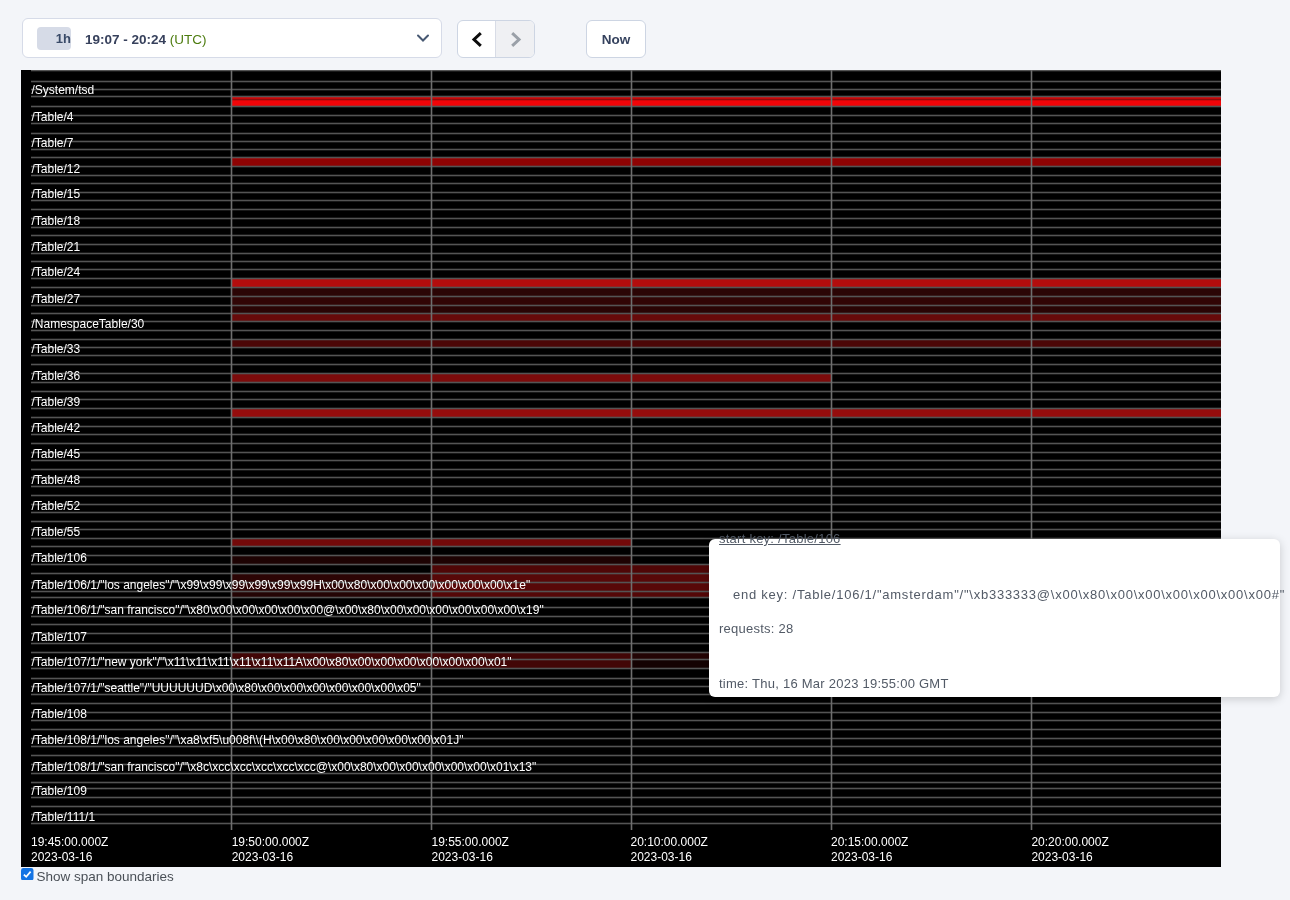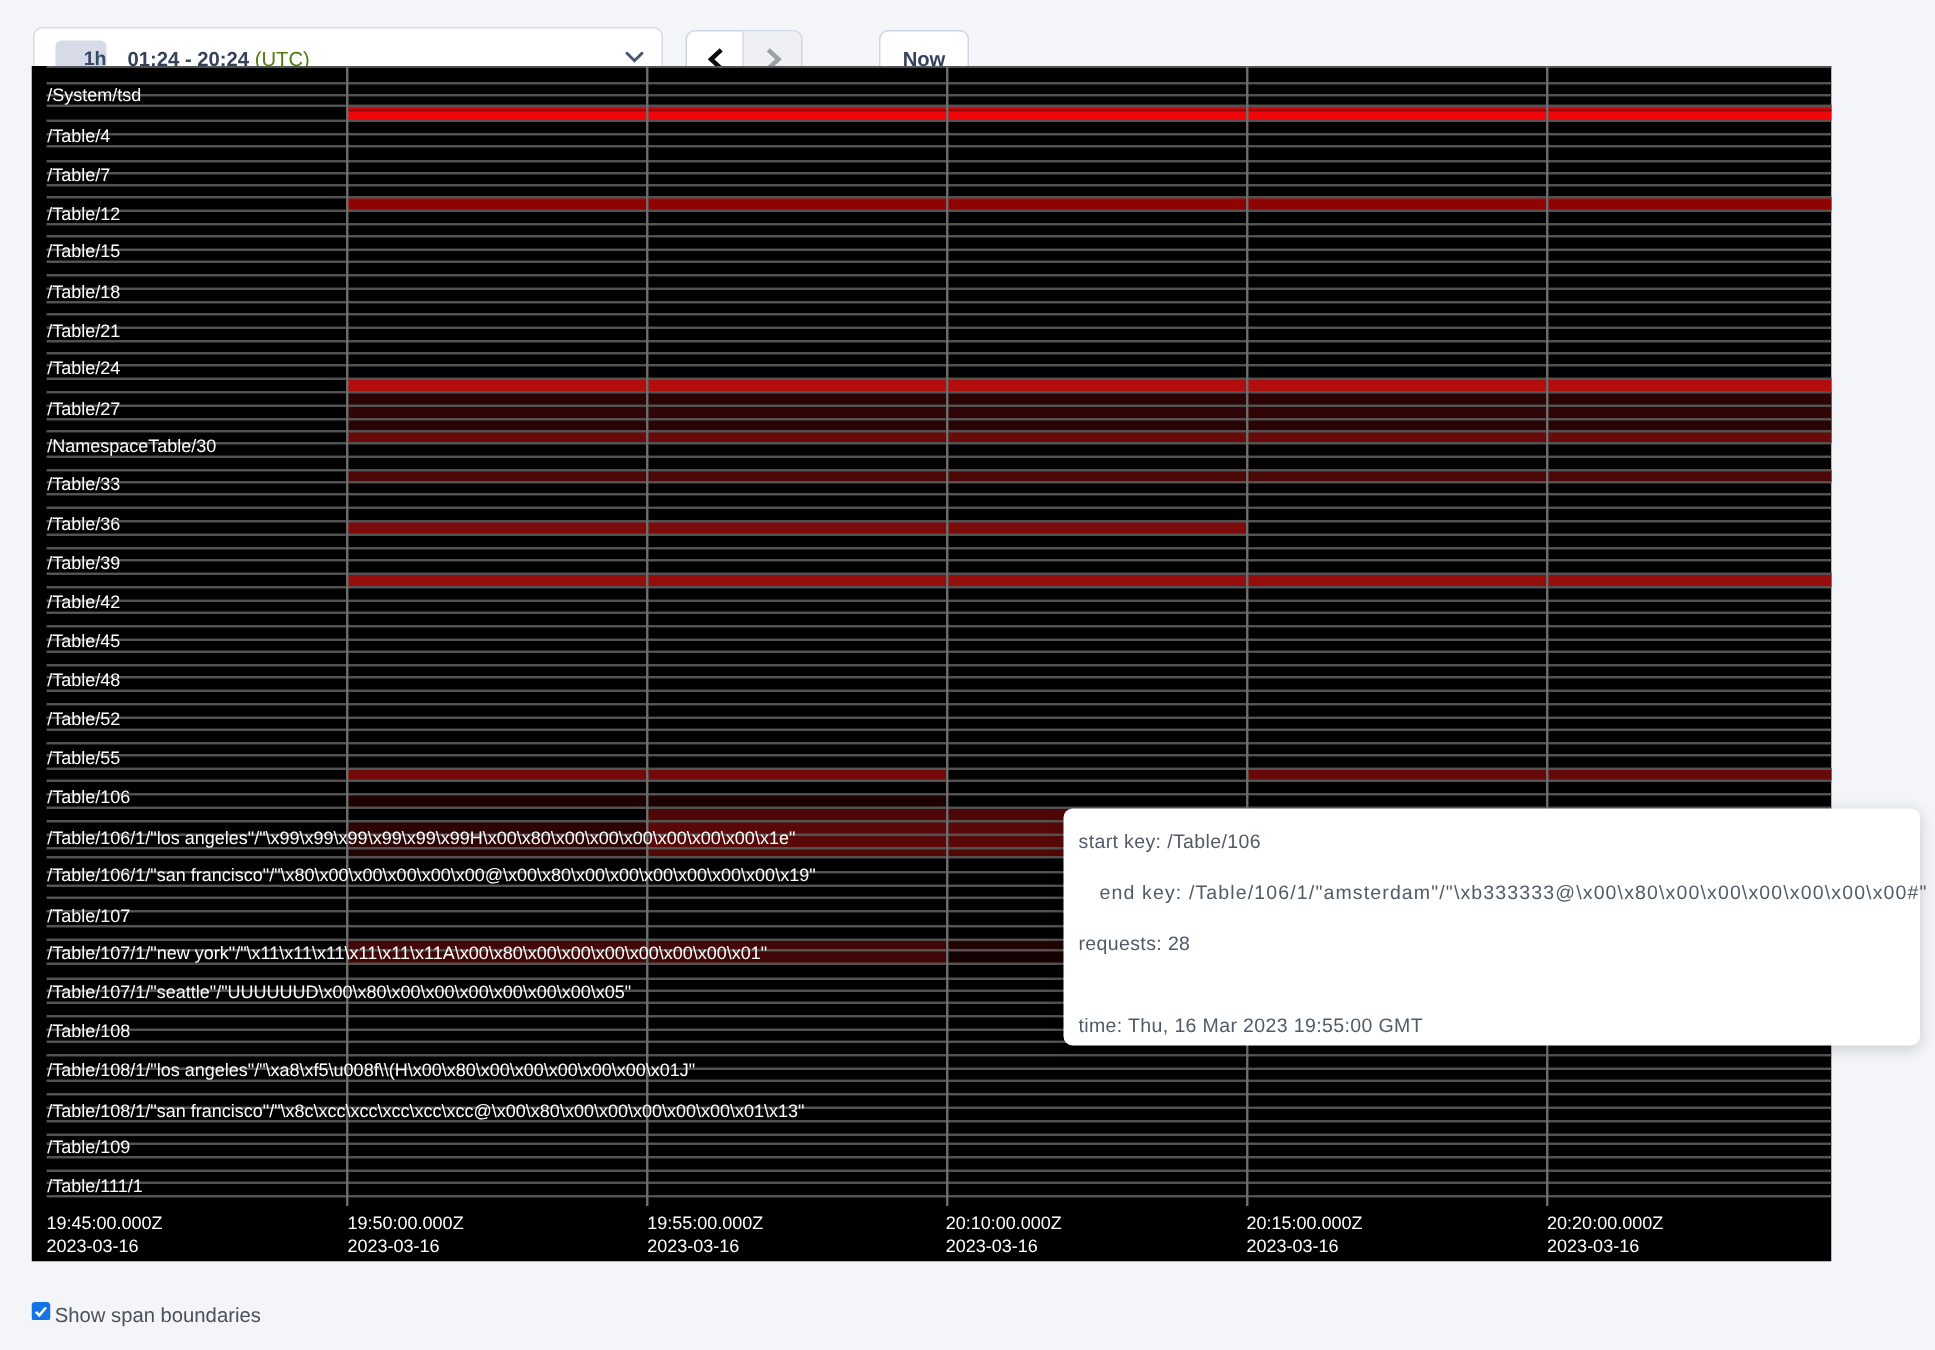--- a/index.html
+++ b/index.html
@@ -6,38 +6,38 @@
   html,body { width:1290px; height:900px; background:#f3f5f9;
     font-family:"Liberation Sans", sans-serif; position:relative; overflow:hidden; }
   .abs { position:absolute; }
   .tt { left:719px; font-size:13px; color:#525a66; letter-spacing:0.25px; }
 </style>
 </head>
 <body>
 
   <div class="abs" style="left:22px;top:18px;width:420px;height:40px;background:#fff;border:1px solid #d6dbe8;border-radius:6px;"></div>
   <div class="abs" style="left:37px;top:27px;width:34px;height:23px;background:#d6dbe7;border-radius:4px;text-align:right;line-height:23px;font-size:13px;font-weight:bold;color:#394a68;">1h</div>
-  <div class="abs" style="left:85px;top:32px;font-size:13.5px;color:#37415c;"><b>01:24 - 20:24</b> <span style="color:#4d7c0f;">(UTC)</span></div>
+  <div class="abs" style="left:85px;top:32px;font-size:13.5px;color:#37415c;"><b>19:07 - 20:24</b> <span style="color:#4d7c0f;">(UTC)</span></div>
   <svg class="abs" style="left:416px;top:33px;" width="14" height="10" viewBox="0 0 14 10">
     <path d="M2 2.5 L7 7.5 L12 2.5" stroke="#475872" stroke-width="2" fill="none" stroke-linecap="round"></path>
   </svg>
 
   <div class="abs" style="left:457px;top:20px;width:78px;height:38px;background:#fff;border:1px solid #cdd5e3;border-radius:6px;overflow:hidden;">
     <div style="position:absolute;right:0;top:0;width:39px;height:38px;background:#eff0f3;border-left:1px solid #d8dce6;"></div>
   </div>
   <svg class="abs" style="left:471px;top:31.5px;" width="12" height="15" viewBox="0 0 12 15">
     <path d="M9.8 1.2 L3 7.5 L9.8 13.8" stroke="#0c0c0c" stroke-width="3" fill="none"></path>
   </svg>
   <svg class="abs" style="left:510px;top:31.5px;" width="12" height="15" viewBox="0 0 12 15">
     <path d="M2.2 1.2 L9 7.5 L2.2 13.8" stroke="#9aa0a8" stroke-width="3" fill="none"></path>
   </svg>
 
   <div class="abs" style="left:543px;top:20px;width:60px;height:38px;background:#fff;border:1px solid #cdd5e3;border-radius:6px;text-align:center;line-height:38px;font-size:13.5px;font-weight:bold;color:#35425e;margin-left:43px;">Now</div>
 
-  <div class="abs" style="left:21px;top:44px;width:1200px;height:613px;">
+  <div class="abs" style="left:21px;top:70px;width:1200px;height:613px;">
 <svg width="1200" height="797" viewBox="0 0 1200 797" style="display:block">
 <rect x="0" y="0" width="1200" height="797" fill="#000"></rect>
 <rect shape-rendering="crispEdges" x="210" y="26" width="990" height="3" fill="#dd0506"></rect>
 <rect shape-rendering="crispEdges" x="210" y="29" width="990" height="7" fill="#f10508"></rect>
 <rect shape-rendering="crispEdges" x="210" y="87" width="990" height="2" fill="#a50505"></rect>
 <rect shape-rendering="crispEdges" x="210" y="89" width="990" height="7" fill="#8e0303"></rect>
 <rect shape-rendering="crispEdges" x="210" y="208" width="990" height="9" fill="#b30d0d"></rect>
 <rect shape-rendering="crispEdges" x="210" y="217" width="990" height="9" fill="#2b0505"></rect>
 <rect shape-rendering="crispEdges" x="210" y="226" width="990" height="9" fill="#310505"></rect>
 <rect shape-rendering="crispEdges" x="210" y="235" width="990" height="8" fill="#2a0404"></rect>
@@ -190,21 +190,21 @@
 <text x="609.50" y="775.5" font-size="12" fill="#fff">20:10:00.000Z</text>
 <text x="609.50" y="790.5" font-size="12" fill="#fff">2023-03-16</text>
 <text x="810.00" y="775.5" font-size="12" fill="#fff">20:15:00.000Z</text>
 <text x="810.00" y="790.5" font-size="12" fill="#fff">2023-03-16</text>
 <text x="1010.40" y="775.5" font-size="12" fill="#fff">20:20:00.000Z</text>
 <text x="1010.40" y="790.5" font-size="12" fill="#fff">2023-03-16</text>
 </svg>
   </div>
 
   <div class="abs" style="left:709px;top:539px;width:571px;height:158px;background:#fff;border-radius:6px;box-shadow:0 2px 10px rgba(0,0,0,0.18);"></div>
-  <div class="abs tt" style="top:553px;">start key: /Table/106</div>
+  <div class="abs tt" style="top:531px;text-decoration:underline;">start key: /Table/106</div>
   <div class="abs tt" style="top:587px;letter-spacing:0.76px;margin-left:14px;">end key: /Table/106/1/"amsterdam"/"\xb333333@\x00\x80\x00\x00\x00\x00\x00\x00#"</div>
   <div class="abs tt" style="top:621px;">requests: 28</div>
   <div class="abs tt" style="top:676px;text-align:right;">time: Thu, 16 Mar 2023 19:55:00 GMT</div>
 
   <svg class="abs" style="left:21px;top:867.5px;" width="12.5" height="12.5" viewBox="0 0 13 13">
     <rect x="0" y="0" width="13" height="13" rx="2.5" fill="#1474e4"></rect>
     <path d="M3 6.8 L5.4 9.2 L10 3.8" stroke="#fff" stroke-width="1.8" fill="none"></path>
   </svg>
   <div class="abs" style="left:36.5px;top:868.5px;font-size:13.5px;color:#4a5057;">Show span boundaries</div>
 

